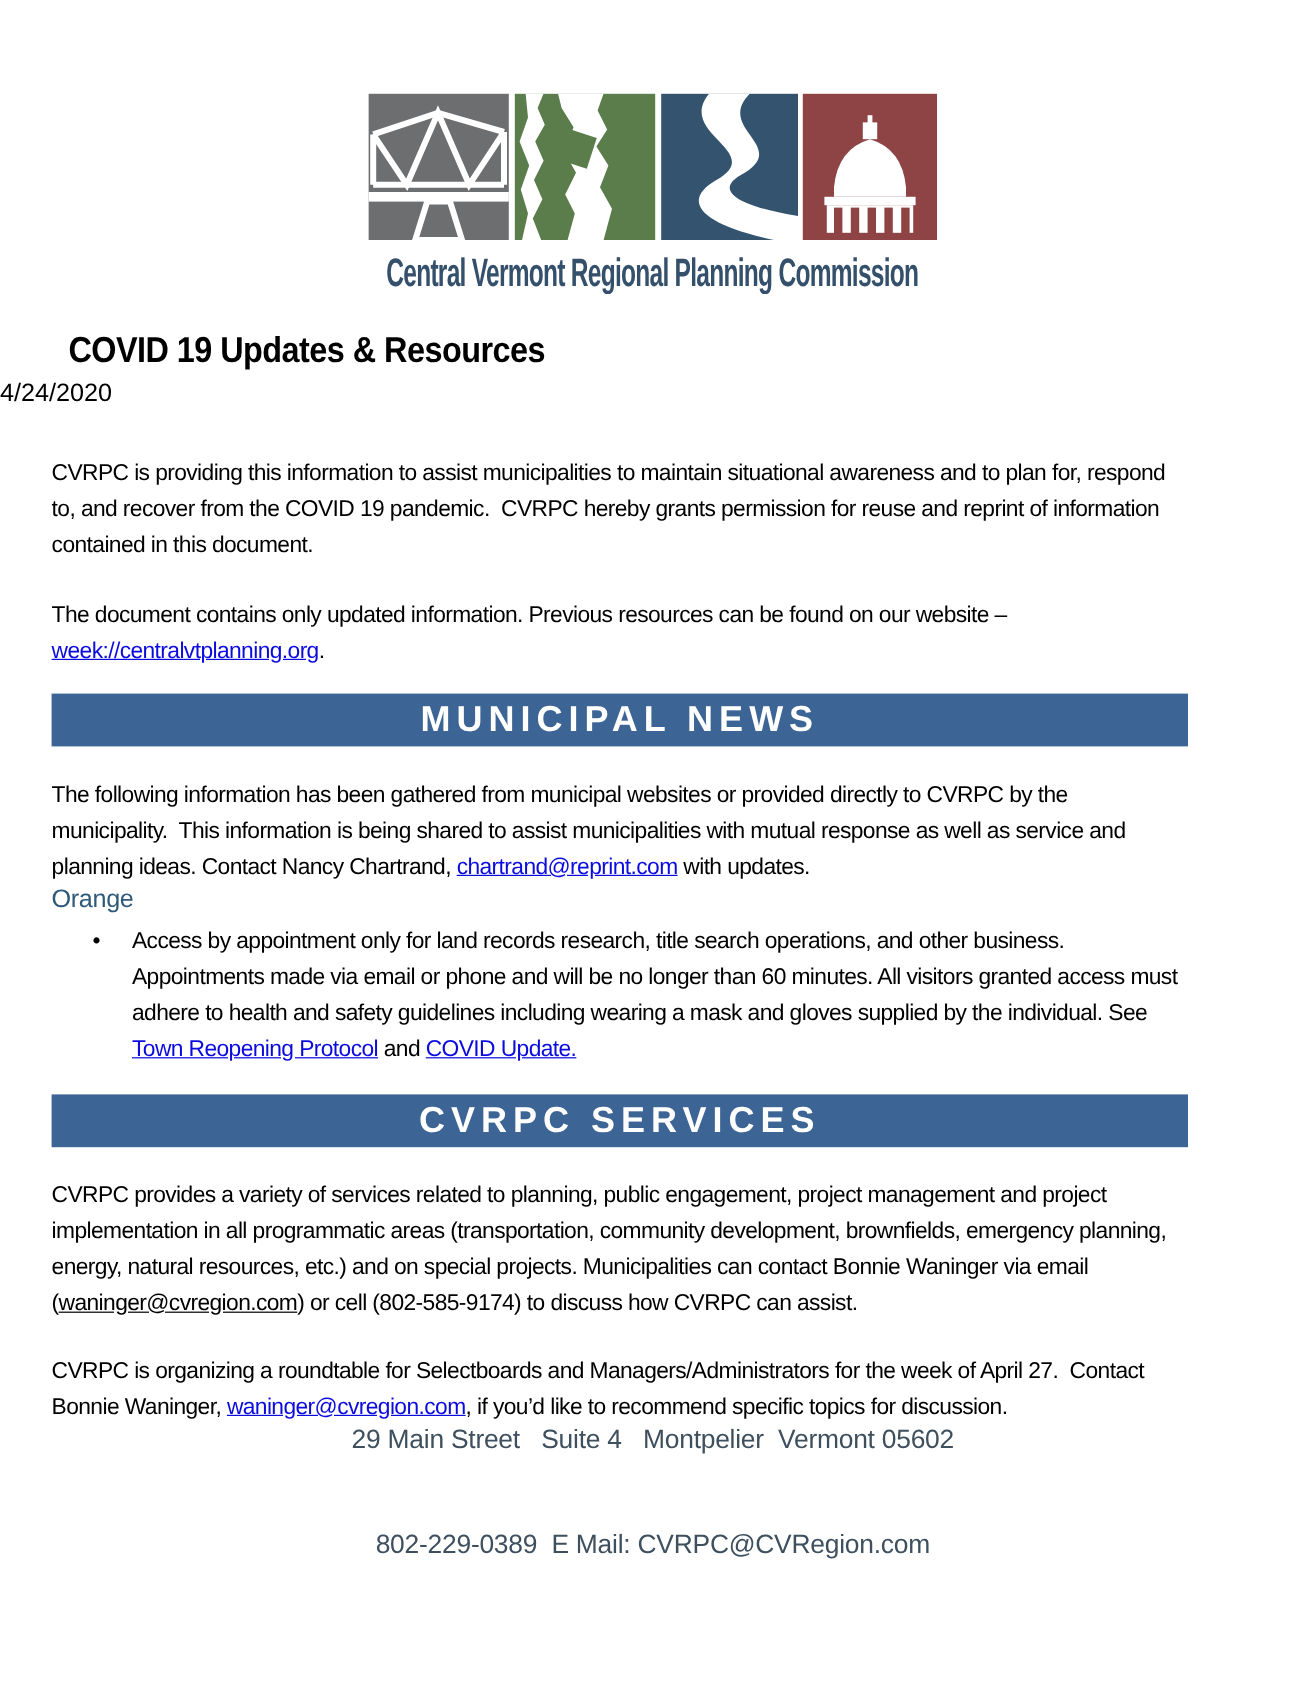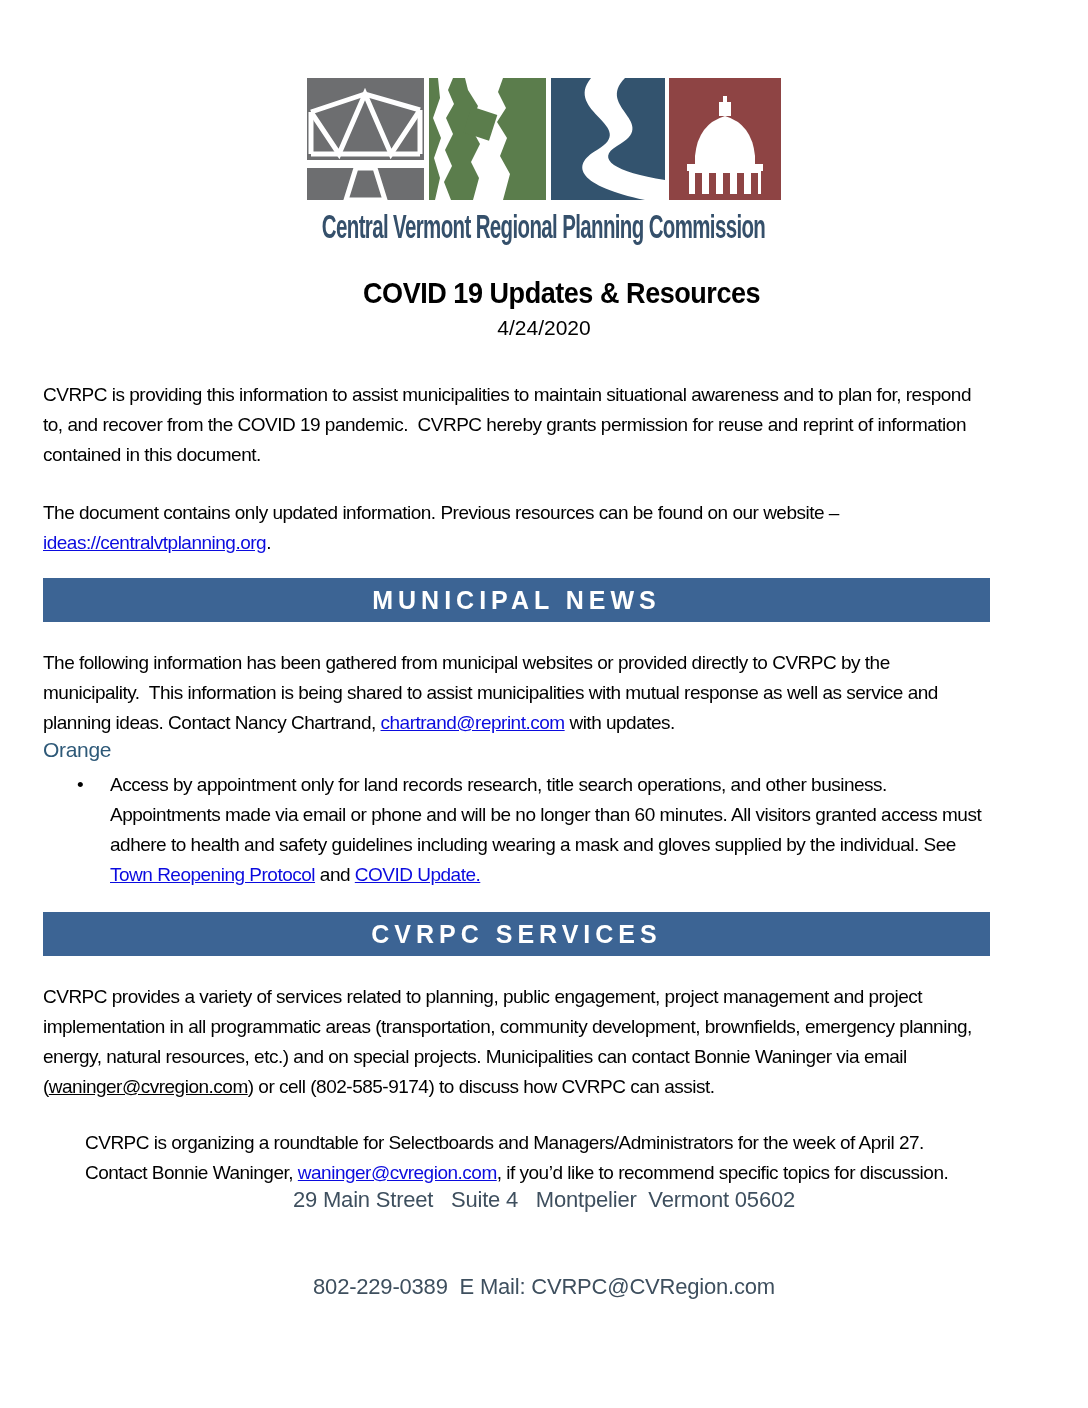--- a/index.html
+++ b/index.html
@@ -14,44 +14,44 @@
     font-family:"Liberation Sans",sans-serif;color:#000;overflow:hidden;
   }
   .content{padding:0 98px 0 43px;}
   .logo-block{padding-top:78px;text-align:center;}
   .logo-svg{display:block;margin:0 auto;}
   .wordmark{margin-top:8px;text-align:center;white-space:nowrap;}
   .wordmark span{
     display:inline-block;font-weight:bold;font-size:33px;letter-spacing:-1px;
     color:var(--wordmark);transform:scaleX(0.62);transform-origin:50% 50%;
   }
-  .title-row{margin-top:30px;text-align:center;padding-left:35px;}
+  .title-row{margin-top:30px;padding-left:35px;}
   .title-row h1{display:inline-block;font-size:30px;font-weight:bold;letter-spacing:-0.5px;
     transform:scaleX(0.9);transform-origin:50% 50%;}
-  .doc-date{margin-top:6px;text-align:center;font-size:21px;}
+  .doc-date{margin-top:6px;font-size:21px;}
   p.body, .bullet-text{
     font-size:19px;line-height:30px;letter-spacing:-0.5px;white-space:pre-wrap;
   }
   .p1{margin-top:40px;}
   .p2{margin-top:28px;}
   .banner{
     margin-top:18px;height:44px;background:var(--banner-bg);
     display:flex;align-items:center;justify-content:center;
   }
   .banner span{
-    color:var(--banner-text);font-weight:bold;font-size:25px;letter-spacing:5px;
+    color:var(--banner-text);font-weight:bold;font-size:30px;letter-spacing:5px;
   }
   .banner.mn{margin-top:20px;}
   .banner.sv{margin-top:22px;align-items:center;}
   .p3{margin-top:26px;}
   h2.town{font-size:21px;font-weight:normal;color:var(--heading-blue);letter-spacing:-0.3px;}
   .bullet-item{margin-top:8px;position:relative;padding-left:67px;}
   .bullet-marker{position:absolute;left:34px;top:0;font-size:19px;line-height:30px;}
   .p4{margin-top:26px;}
-  .p5{margin-top:26px;margin-left:42px;}
+  .p5{margin-top:26px;}
   a.link{color:var(--link);text-decoration:underline;cursor:pointer;}
   a.link-dark{color:#000;text-decoration:underline;cursor:pointer;}
   .footer{
     position:absolute;left:0;right:0;bottom:49px;text-align:center;
     color:var(--footer-text);font-size:22px;line-height:29px;white-space:pre-wrap;
     letter-spacing:-0.2px;
   }
 </style>
 </head>
 <body>
@@ -106,21 +106,21 @@
   </div>
 
   <div class="title-row">
     <h1>COVID 19 Updates &amp; Resources</h1>
   </div>
   <div class="doc-date">4/24/2020</div>
 
   <div class="content">
     <p class="body p1"><span>CVRPC is providing this information to assist municipalities to maintain situational awareness and to plan for, respond to, and recover from the COVID 19 pandemic.  CVRPC hereby grants permission for reuse and reprint of information contained in this document.</span></p>
 
-    <p class="body p2"><span>The document contains only updated information. Previous resources can be found on our website – </span><a class="link">ideas://centralvtplanning.org</a><span>.</span></p>
+    <p class="body p2"><span>The document contains only updated information. Previous resources can be found on our website – </span><a class="link">week://centralvtplanning.org</a><span>.</span></p>
   </div>
 
   <div class="content">
     <div class="banner mn">
       <span>MUNICIPAL NEWS</span>
     </div>
 
     <p class="body p3"><span>The following information has been gathered from municipal websites or provided directly to CVRPC by the municipality.  This information is being shared to assist municipalities with mutual response as well as service and planning ideas. Contact Nancy Chartrand, </span><a class="link">chartrand@reprint.com</a><span> with updates.</span></p>
 
     <h2 class="town">Orange</h2>

